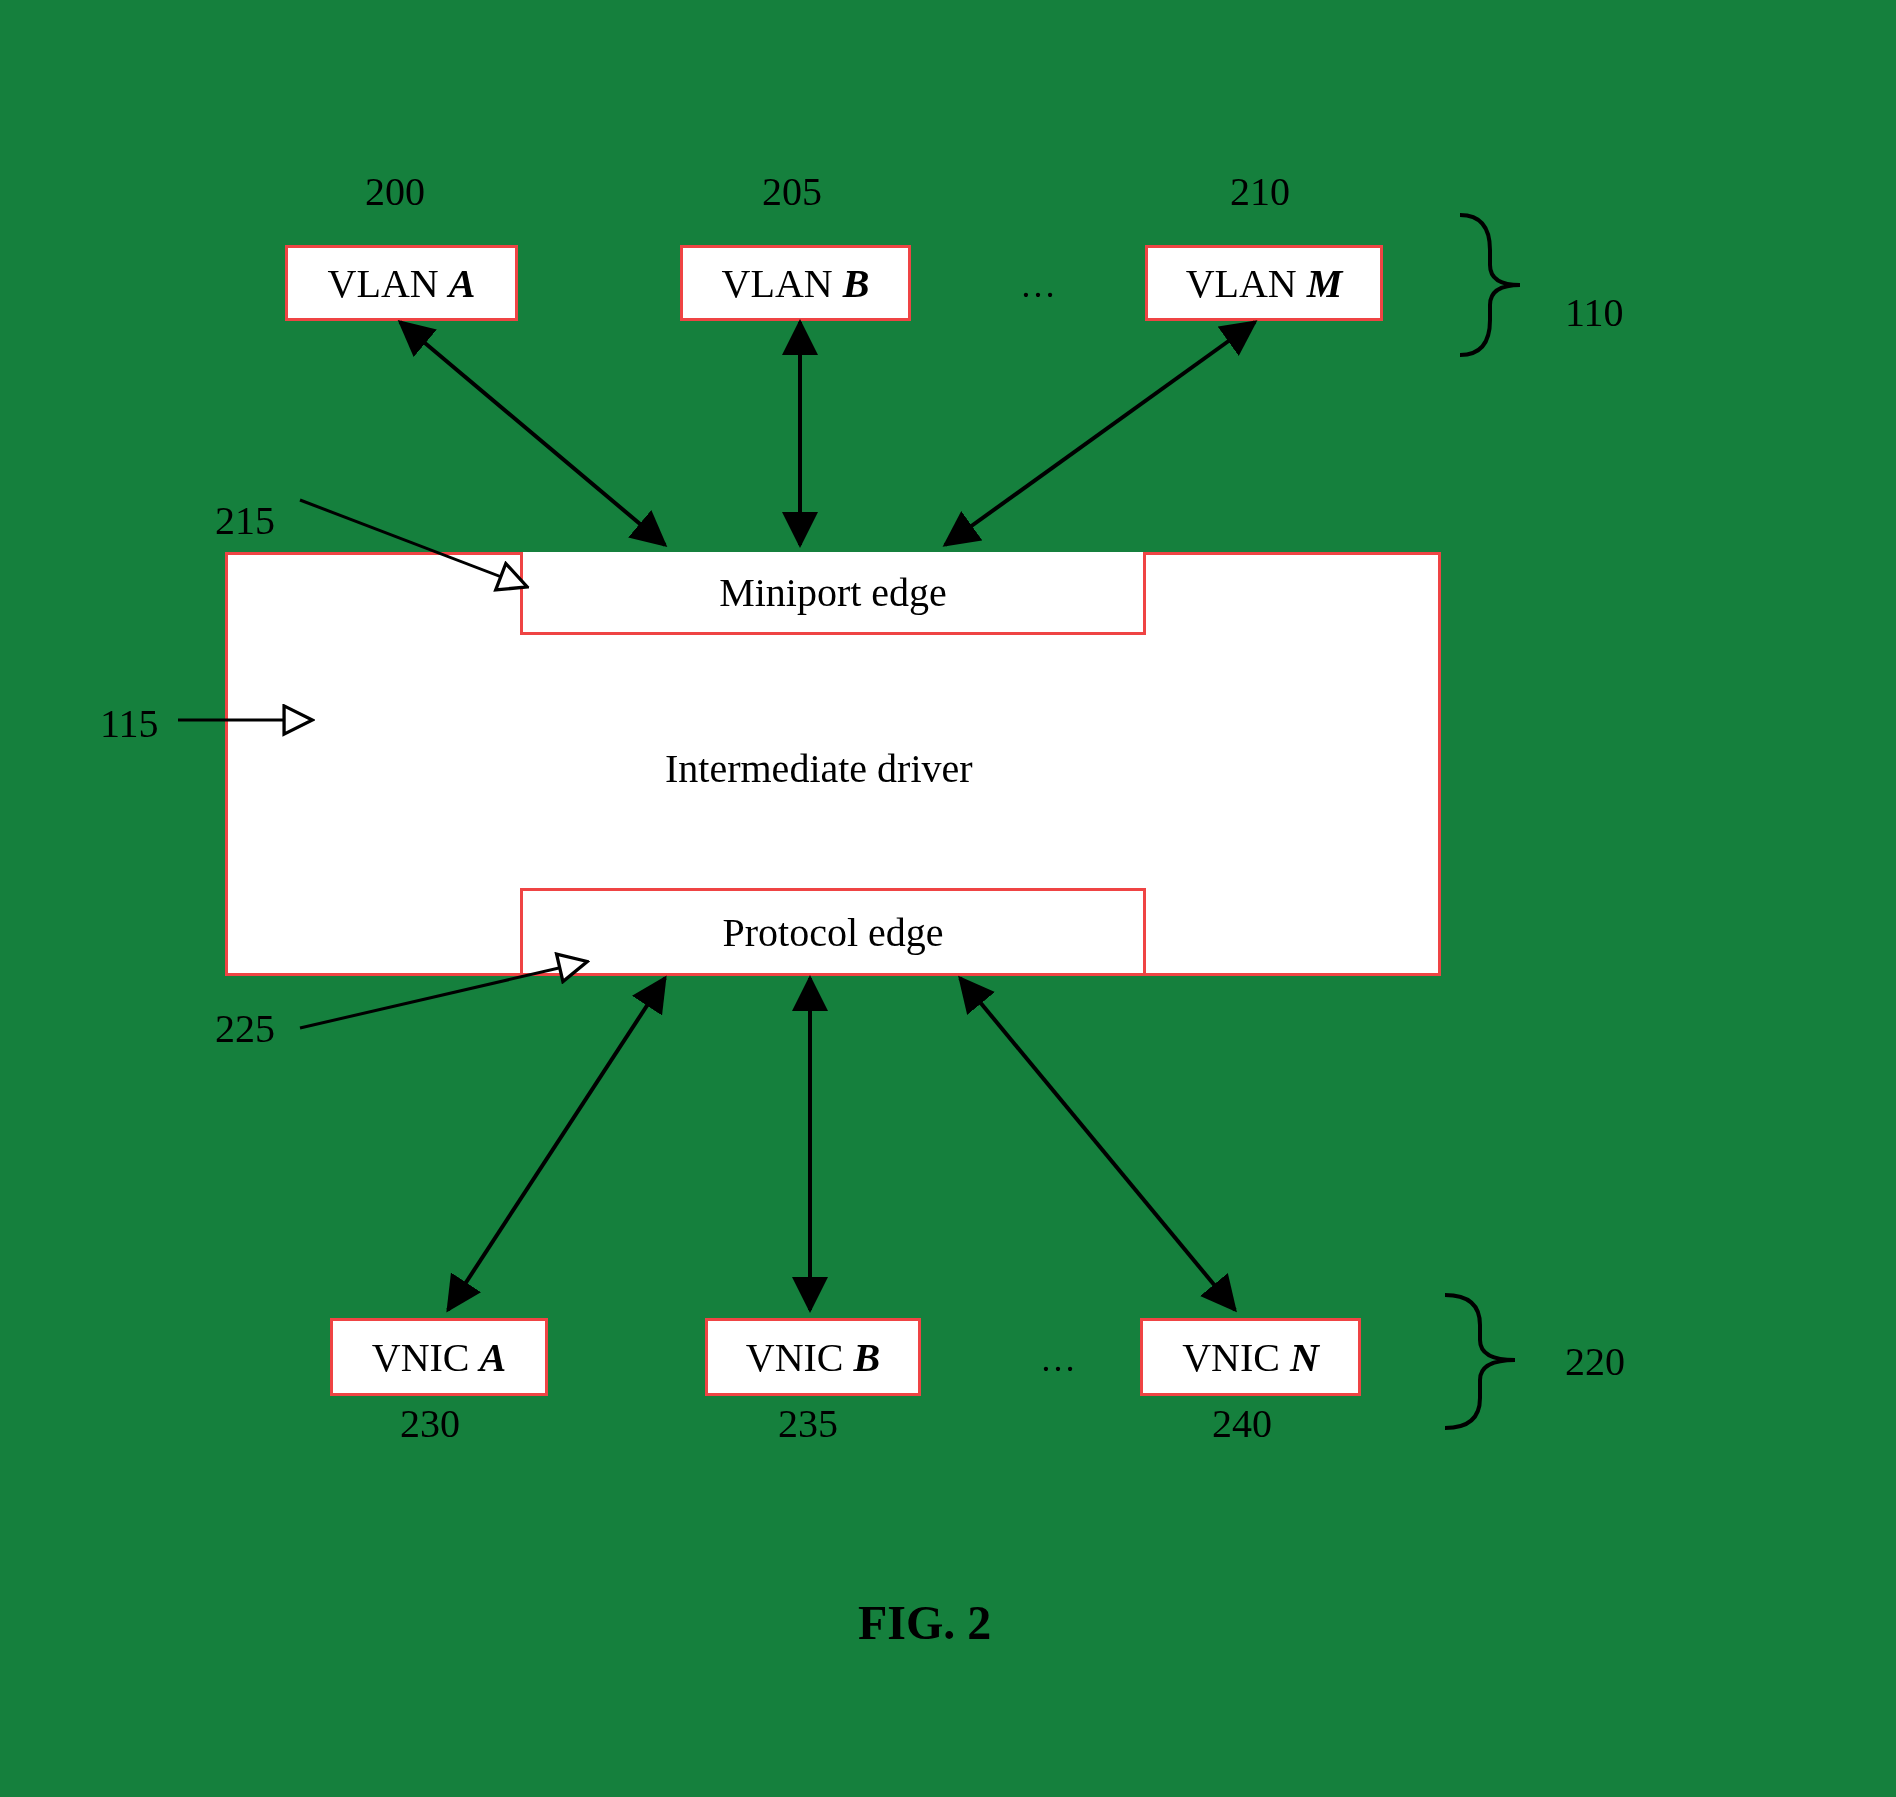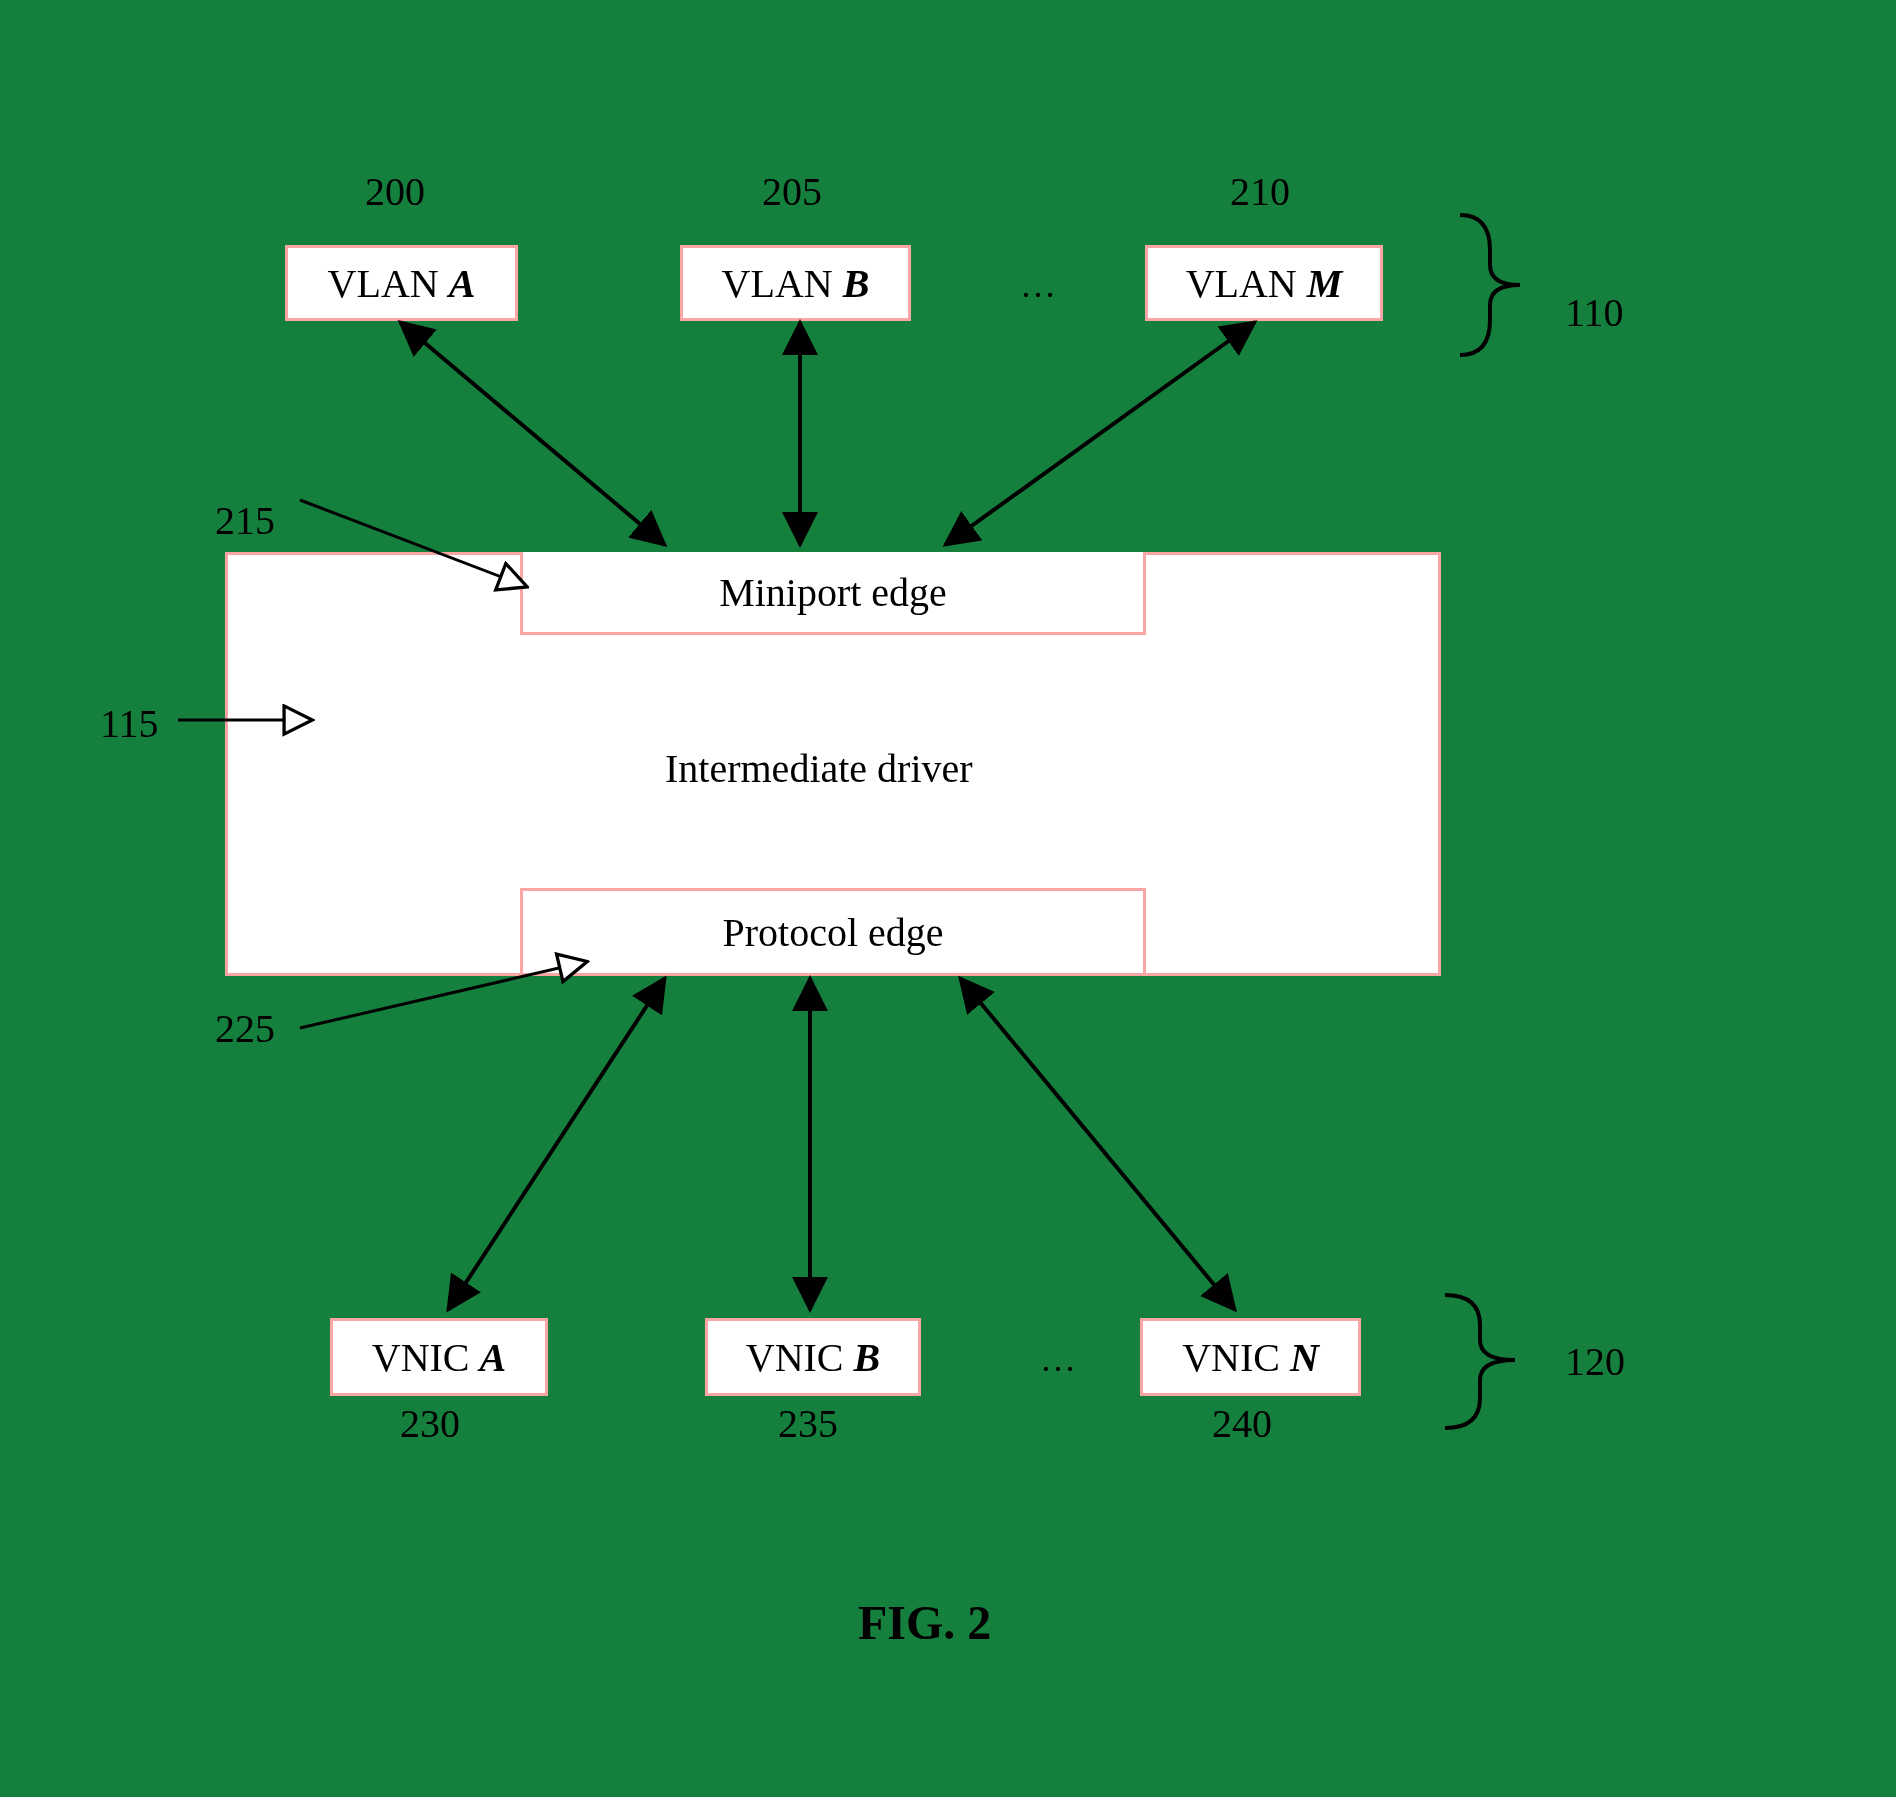--- a/index.html
+++ b/index.html
@@ -9,21 +9,21 @@
     font-family: "Times New Roman", Times, serif;
   }
   .canvas {
     position: relative;
     width: 1896px;
     height: 1797px;
     background: #15803d;
   }
   .box {
     position: absolute;
-    border: 3px solid #fca5a5;
+    border: 3px solid #ef4444;
     background: #fff;
     display: flex;
     align-items: center;
     justify-content: center;
     font-size: 40px;
   }
   .label {
     position: absolute;
     font-size: 40px;
     text-align: center;
@@ -93,21 +93,21 @@
   </div>
   <div class="box" style="left:1140px; top:1318px; width:215px; height:72px;">
     <span><span>VNIC </span><span class="bold ital">N</span></span>
   </div>
   <div class="label" style="left:1040px; top:1338px; font-size:36px;">…</div>
 
   <div class="label" style="left:400px; top:1400px;">230</div>
   <div class="label" style="left:778px; top:1400px;">235</div>
   <div class="label" style="left:1212px; top:1400px;">240</div>
 
-  <div class="label" style="left:1565px; top:1338px;">120</div>
+  <div class="label" style="left:1565px; top:1338px;">220</div>
 
   <div class="fig-title" style="left:858px; top:1595px;">FIG. 2</div>
 
   <svg class="overlay" width="1896" height="1797">
     <defs>
       <marker id="arrow" viewBox="0 0 12 12" refX="11" refY="6" markerWidth="9" markerHeight="9" orient="auto-start-reverse">
         <path d="M 0 0 L 12 6 L 0 12 z" fill="#000"></path>
       </marker>
       <marker id="arrowOpen" viewBox="0 0 14 14" refX="12" refY="7" markerWidth="11" markerHeight="11" orient="auto-start-reverse">
         <path d="M 1 1 L 13 7 L 1 13 z" fill="#fff" stroke="#000" stroke-width="1.4"></path>

